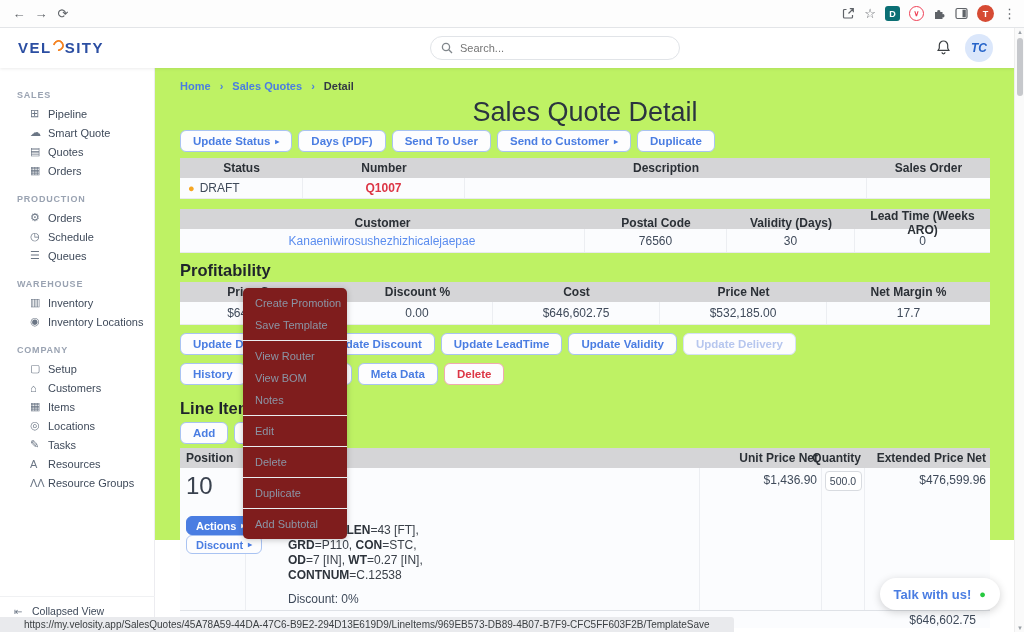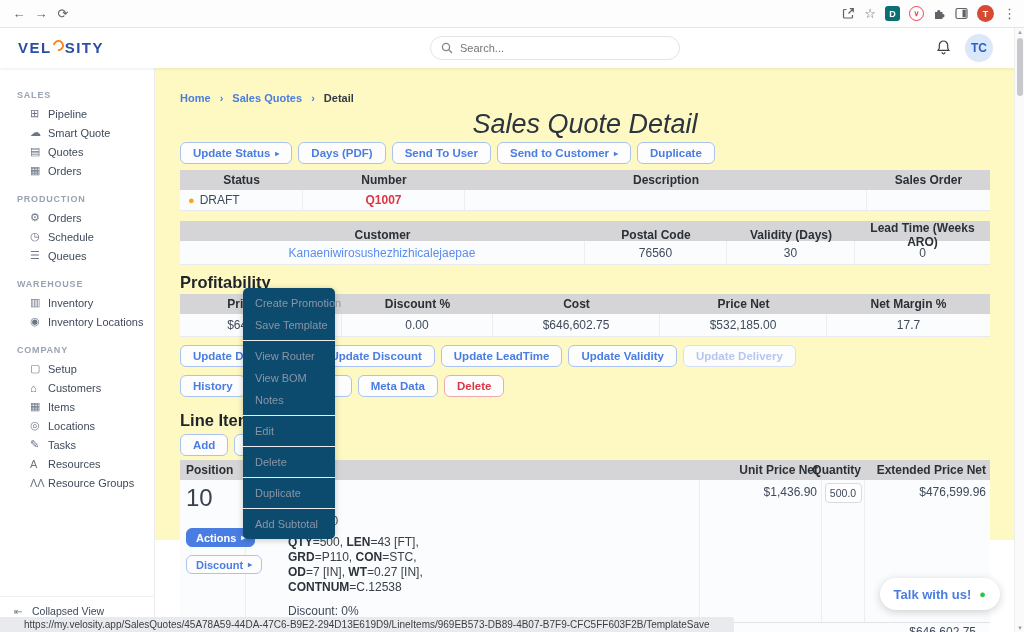--- a/index.html
+++ b/index.html
@@ -15,41 +15,41 @@
   .ext-pocket { width:15px; height:15px; border-radius:50%; border:1.5px solid #ef4056; color:#ef4056; font-size:8px; font-weight:bold; display:flex; align-items:center; justify-content:center; background:#fff; }
   .avatar-t { width:17px; height:17px; border-radius:50%; background:#d64a33; color:#fff; font-size:9px; font-weight:bold; display:flex; align-items:center; justify-content:center; }
 
   
   .app-header { position:absolute; left:0; top:28px; width:1024px; height:40px; background:#fff; box-shadow:0 1px 3px rgba(0,0,0,.08); z-index:40; }
   .logo { position:absolute; left:18px; top:11px; font-size:15px; font-weight:bold; color:#2b4ea2; letter-spacing:1.5px; display:flex; align-items:center; }
   .logo-o { display:inline-block; width:11px; height:11px; border:2.5px solid #f58220; border-left-color:transparent; border-radius:50%; transform:rotate(-40deg); margin:0 1px 4px 1px; }
   .search-pill { position:absolute; left:430px; top:8px; width:250px; height:24px; border:1px solid #e1e4e8; border-radius:12px; background:#fff; display:flex; align-items:center; padding:0 10px; }
   .search-pill input { border:none; outline:none; font-size:11px; color:#8a93a0; margin-left:7px; width:200px; background:transparent; font-family:"Liberation Sans",sans-serif; }
   .bell { position:absolute; right:73px; top:11px; cursor:pointer; }
-  .avatar-tc { position:absolute; right:31px; top:6px; width:28px; height:28px; border-radius:50%; background:#dbe7fb; color:#2563c9; font-size:12px; font-weight:bold; display:flex; align-items:center; justify-content:center; cursor:pointer; }
+  .avatar-tc { position:absolute; right:31px; top:6px; width:28px; height:28px; border-radius:50%; background:#dbe7fb; color:#2563c9; font-size:12px; font-weight:bold; display:flex; align-items:center; justify-content:center; cursor:pointer;font-style:italic; }
 
   
   .sidebar { position:absolute; left:0; top:68px; width:155px; height:564px; background:#fff; border-right:1px solid #ececf0; padding-top:18px; z-index:30; }
   .sb-title { font-size:9px; font-weight:bold; color:#9aa3b2; letter-spacing:.8px; padding:0 0 4px 17px; margin-top:14px; }
   .sb-title:first-child { margin-top:4px; }
   .sb-item { display:flex; align-items:center; height:19px; padding-left:30px; cursor:pointer; }
   .sb-icon { width:18px; font-size:11px; color:#6b7685; flex:0 0 auto; }
   .sb-label { font-size:11px; color:#3f4a5a; }
   .sb-collapse { position:absolute; left:0; bottom:15px; width:155px; display:flex; align-items:center; padding-left:14px; cursor:pointer; border-top:1px solid #f0f1f3; padding-top:8px; }
   .sb-collapse .sb-icon { font-size:10px; }
   .sb-collapse .sb-label { font-size:10.5px; }
 
   
-  .main { position:absolute; left:155px; top:68px; width:859px; height:472px; background:#fef9c3; padding:24px 0 0 25px; }
+  .main { position:absolute; left:155px; top:68px; width:859px; height:472px; background:#bef264; padding:12px 0 0 25px; }
   .content { width:810px; }
   .breadcrumb { font-size:11px; font-weight:bold; height:12px; margin-bottom:4px; }
   .crumb-link { color:#4a7de2; cursor:pointer; }
   .crumb-sep { color:#4a7de2; margin:0 6px; }
   .crumb-current { color:#333a44; }
-  .page-title { font-size:27px; line-height:32px; color:#2b3440; font-weight:500; text-align:center; margin-bottom:2px;font-style:italic; }
+  .page-title { font-size:27px; line-height:32px; color:#2b3440; font-weight:500; text-align:center; margin-bottom:2px; }
 
   .btn { display:inline-flex; align-items:center; justify-content:center; height:22px; padding:0 12px; border:1px solid #a9c3f2; border-radius:6px; background:#fdfdfe; color:#4a7de2; font-size:11.5px; font-weight:bold; cursor:pointer; white-space:nowrap; font-family:"Liberation Sans",sans-serif; }
   .btn .caret { font-size:8px; margin-left:5px; }
   .btn.solid { background:#4a7de2; color:#fff; border-color:#4a7de2; }
   .btn.danger { color:#dc3545; border-color:#f0a9b0; }
   .btn.disabled { color:#b6c6ee; border-color:#d5e0f6; cursor:default; }
   .btn.stub { width:100px; }
   .btn-row { display:flex; gap:6px; }
   .toolbar { margin-bottom:6px; }
 
@@ -92,21 +92,21 @@
   .dlines { margin-top:7px; line-height:15px; color:#3a4049; }
   .dlines b { color:#2d333b; }
   .ddiscount { margin-top:9px; }
   .num-cell { text-align:right; padding:5px 4px 0 0; display:block !important; }
   .qty-cell { padding-top:3px; text-align:center; }
   .qty-input { width:37px; height:20px; border:1px solid #d8dbe0; border-radius:4px; font-size:10.5px; text-align:center; color:#3f4a5a; background:#fff; font-family:"Liberation Sans",sans-serif; }
   .li-total { display:grid; grid-template-columns:685px 125px; border-top:1px solid #dfe2e7; background:#fbfcfe; height:18px; font-size:12px; color:#3f4a5a; align-items:center; }
   .li-total .tot { text-align:right; padding-right:14px; }
 
   
-  .menu { position:absolute; left:243px; top:288px; width:92px; background:#0c4a6e; border-radius:5px; box-shadow:0 1px 6px rgba(0,0,0,.22); z-index:60; }
+  .menu { position:absolute; left:243px; top:288px; width:104px; background:#7f1d1d; border-radius:5px; box-shadow:0 1px 6px rgba(0,0,0,.22); z-index:60; }
   .menu-group { padding:4px 0; border-top:1px solid #ebedf0; }
   .menu-group:first-child { border-top:none; }
   .menu-item { font-size:11px; color:#8b95a5; padding:5px 12px; cursor:pointer; white-space:nowrap; }
 
   
   .chat-pill { position:absolute; right:24px; bottom:22px; height:32px; background:#fff; border-radius:16px; box-shadow:0 2px 8px rgba(0,0,0,.18); display:flex; align-items:center; padding:0 14px; cursor:pointer; z-index:70; }
   .chat-pill .txt { color:#4a7de2; font-size:13px; font-weight:bold; }
   .chat-pill .dot { color:#27c93f; font-size:11px; margin-left:8px; }
   .status-bar { position:absolute; left:0; bottom:0; height:15px; background:#e9eaed; border-top-right-radius:3px; display:flex; align-items:center; padding:0 24px; font-size:10px; color:#3c4043; z-index:80; white-space:nowrap; }
   .scrollbar { position:absolute; right:0; top:28px; width:10px; height:604px; background:#fafafa; border-left:1px solid #eee; z-index:85; }
@@ -388,21 +388,21 @@
         <div class="gc">Quantity</div>
         <div class="gc">Extended Price Net</div>
       </div>
       <div class="li-row">
         <div class="pos-cell">
           <div class="pos-num">10</div>
           <button class="btn solid" style="margin-top:16px">
               <span>Actions</span>
               <span class="caret">▸</span>
             </button>
-          <button class="btn" style="margin-top:8px">
+          <button class="btn" style="">
               <span>Discount</span>
               <span class="caret">▸</span>
             </button>
         </div>
         <div class="desc-cell">
           <div class="mid-price">$1436.90</div>
           <div class="dlines">
             <div><b>QTY</b><span>=500, </span><b>LEN</b><span>=43 [FT],</span></div>
             <div><b>GRD</b><span>=P110, </span><b>CON</b><span>=STC,</span></div>
             <div><b>OD</b><span>=7 [IN], </span><b>WT</b><span>=0.27 [IN],</span></div>

